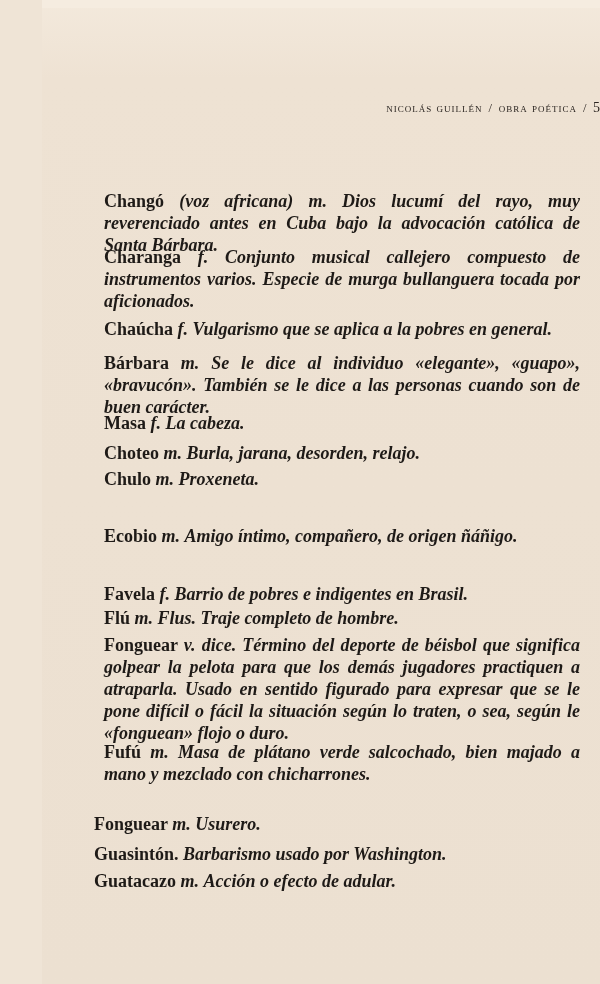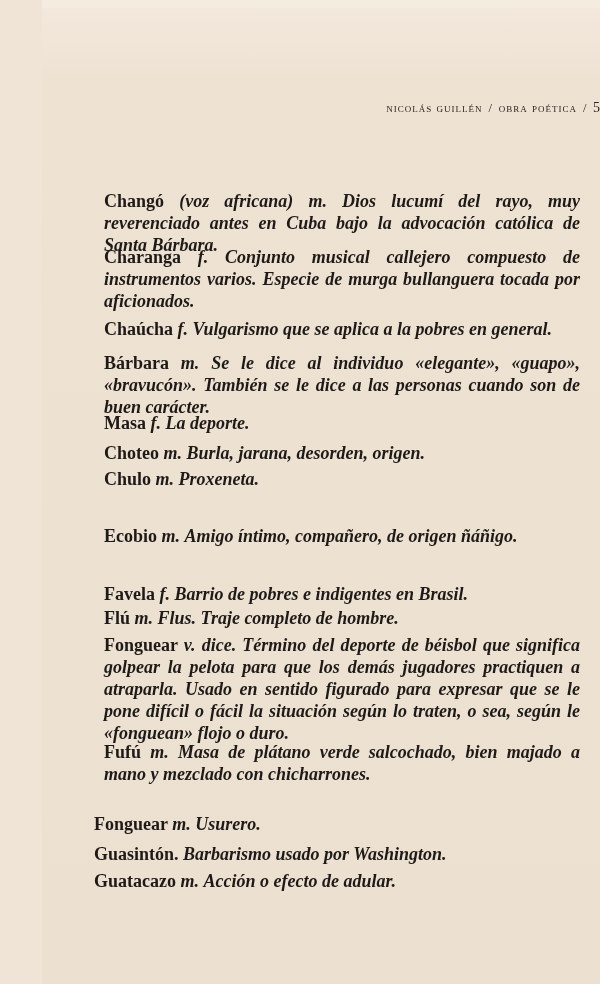--- a/index.html
+++ b/index.html
@@ -66,26 +66,26 @@
       <span class="def">Vulgarismo que se aplica a la pobres en general.</span>
     </p>
     <p class="entry" style="top:352px;margin:0;">
       <span class="headword">Bárbara</span>
       <span class="gram">m.</span>
       <span class="def">Se le dice al individuo «elegante», «guapo», «bravucón». También se le dice a las personas cuando son de buen carácter.</span>
     </p>
     <p class="entry" style="top:412px;margin:0;">
       <span class="headword">Masa</span>
       <span class="gram">f.</span>
-      <span class="def">La deporte.</span>
+      <span class="def">La cabeza.</span>
     </p>
     <p class="entry" style="top:442px;margin:0;">
       <span class="headword">Choteo</span>
       <span class="gram">m.</span>
-      <span class="def">Burla, jarana, desorden, origen.</span>
+      <span class="def">Burla, jarana, desorden, relajo.</span>
     </p>
     <p class="entry" style="top:468px;margin:0;">
       <span class="headword">Chulo</span>
       <span class="gram">m.</span>
       <span class="def">Proxeneta.</span>
     </p>
     <p class="entry" style="top:525px;margin:0;">
       <span class="headword">Ecobio</span>
       <span class="gram">m.</span>
       <span class="def">Amigo íntimo, compañero, de origen ñáñigo.</span>

